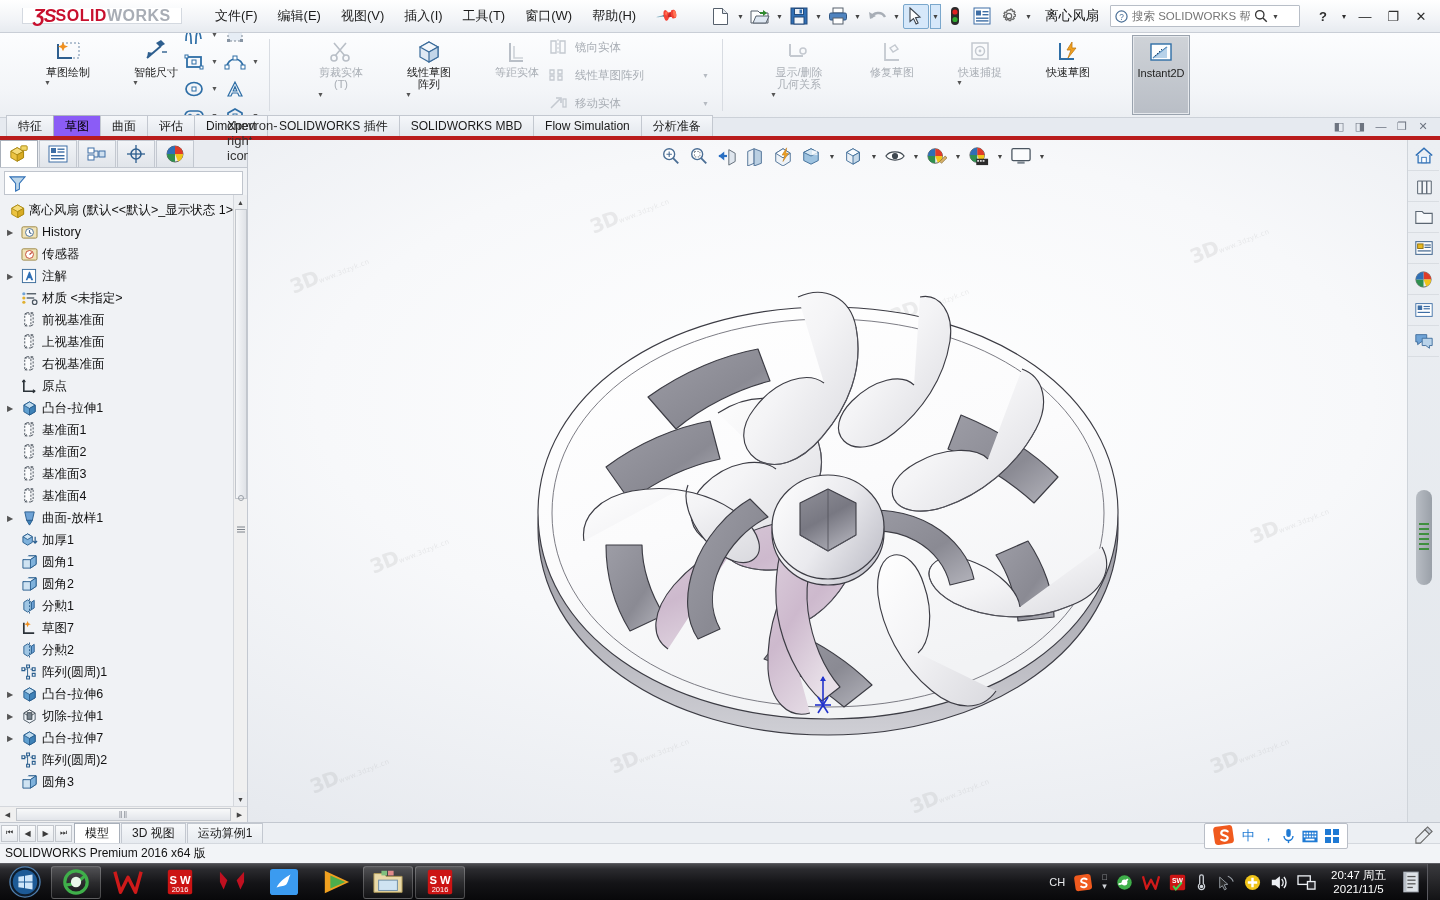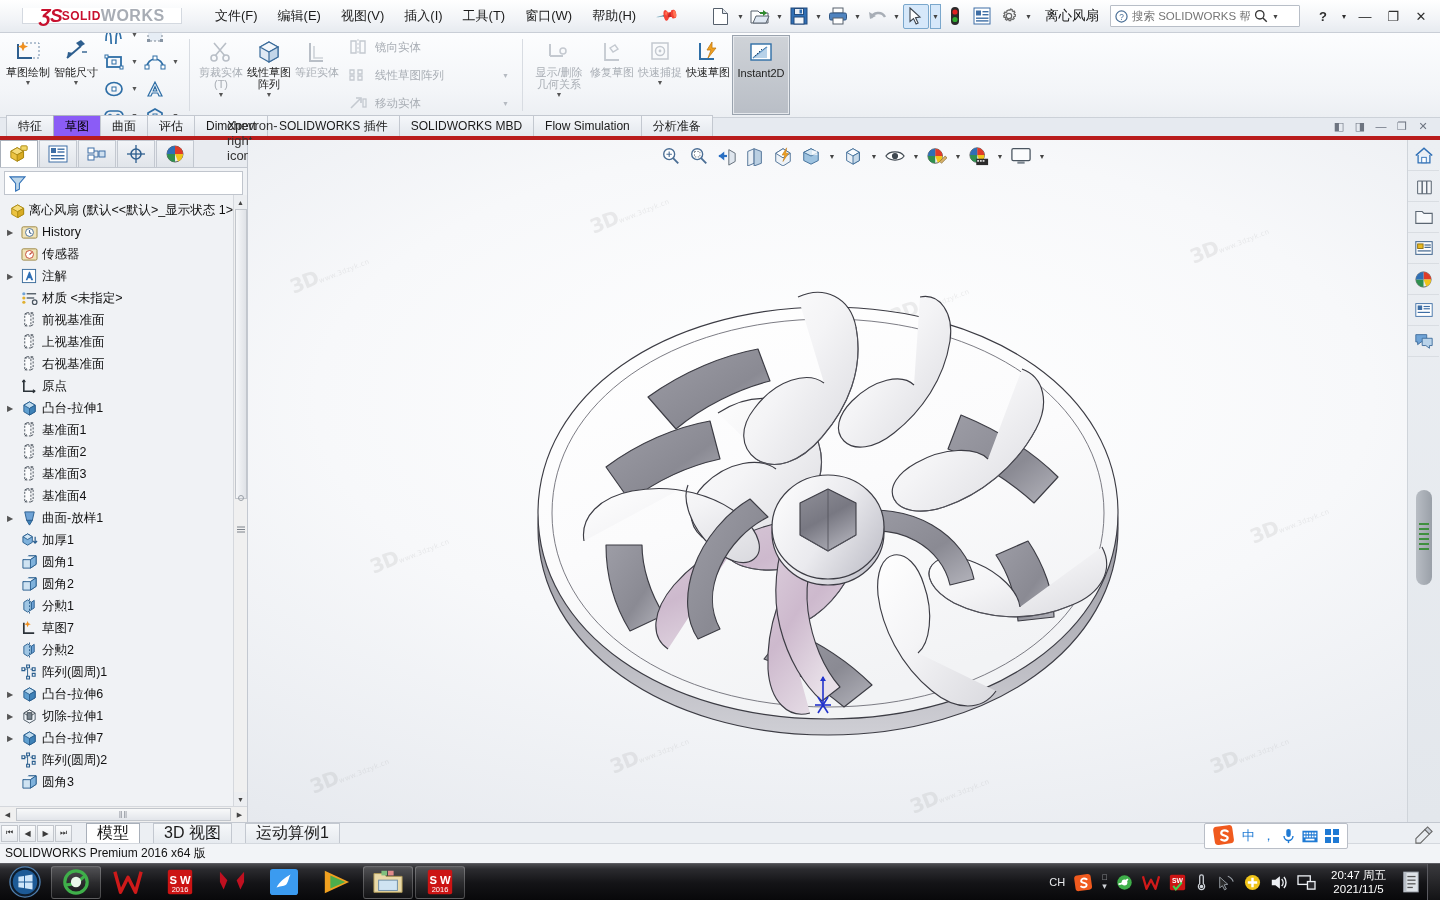--- a/index.html
+++ b/index.html
@@ -17,21 +17,21 @@
     background: linear-gradient(#ffffff,#f2f4f7 60%,#e7ebf0);
     border-bottom:1px solid #c9ced6;
     display:flex; align-items:center;
   }
   .sw-logo{
     width:160px; height:16px; display:flex; align-items:center; justify-content:center;
     border:1px solid #d4d9e0; border-top:none; background:#fff; margin-left:22px;
     position:relative;
   }
   .sw-logo .ds{ color:#c8102e; font-weight:bold; font-size:19px; font-style:italic; letter-spacing:-1px;}
-  .sw-logo .solid{ color:#c8102e; font-weight:bold; font-size:12px; letter-spacing:.5px;}
+  .sw-logo .solid{ color:#c8102e; font-weight:bold; font-size:16px; letter-spacing:.5px;}
   .sw-logo .works{ color:#a8adb5; font-weight:bold; font-size:16px; letter-spacing:.5px;}
   #menubar{ display:flex; align-items:center; margin-left:24px; gap:2px;}
   #menubar .mi{ padding:5px 9px; font-size:13px; color:#1c1c1c; cursor:default; border-radius:2px;}
   .pin{ margin-left:12px; color:#2a77c4; font-size:15px; transform:rotate(35deg); display:inline-block;}
   #qat{ display:flex; align-items:center; margin-left:30px; gap:1px;}
   .qbtn{ width:26px; height:25px; display:flex; align-items:center; justify-content:center; border:1px solid transparent; border-radius:2px;}
   .qbtn.sel{ background:#d6e8fa; border-color:#7aa7cc;}
   .qarrow{ width:11px; height:25px; display:flex; align-items:center; justify-content:center; font-size:7px; color:#444;}
   #doc-title{ margin-left:auto; font-size:13.5px; color:#111; }
   #searchbox{
@@ -45,22 +45,23 @@
   
   #ribbon{
     position:absolute; left:0; top:33px; width:1440px; height:85px;
     background: linear-gradient(#fcfdfe,#f3f5f8 70%,#eceff3);
     border-bottom:1px solid #ccd1d8;
     display:flex; align-items:stretch; overflow:hidden;
   }
   .rgroup{ display:flex; align-items:stretch; padding:2px 4px; }
   .rsep{ width:1px; background:#d8dce2; margin:6px 3px;}
   .bigbtn{
-    width:48px; display:flex; flex-direction:column; align-items:center; padding-top:4px;
+    width:48px; display:flex; flex-direction:column; padding-top:4px;
     cursor:default;
+    margin-left:40px;
   }
   .bigbtn .ic{ height:26px; display:flex; align-items:center; justify-content:center;}
   .bigbtn .lbl{ font-size:11px; line-height:12px; text-align:center; margin-top:1px; color:#222;}
   .bigbtn .dd{ font-size:7px; color:#555; margin-top:1px;}
   .bigbtn.dim .lbl{ color:#a9aeb5;}
   .smallgrid{ display:grid; grid-template-columns:repeat(4, auto); grid-auto-rows:26px; align-content:center; gap:1px 0;}
   .sbtn{ width:28px; height:26px; display:flex; align-items:center; justify-content:center;}
   .sarw{ width:13px; height:26px; display:flex; align-items:center; justify-content:center; font-size:7px; color:#555;}
   .rowlist{ display:flex; flex-direction:column; justify-content:space-between; gap:2px; padding:0 2px;}
   .rowitem{ display:flex; align-items:center; height:24px; gap:6px; padding:0 4px; color:#a9aeb5; font-size:11.5px;}
@@ -140,21 +141,21 @@
   .wm{ position:absolute; font-family:"DejaVu Sans", sans-serif; color:rgba(120,120,125,.13); pointer-events:none; user-select:none; }
   .wm .big{ font-size:20px; font-weight:bold; letter-spacing:-1px;}
   .wm .sm{ font-size:7px; letter-spacing:.3px;}
 
   
   #doctabs{
     position:absolute; left:0; top:822px; width:1440px; height:21px;
     background:#eceff3; border-top:1px solid #c3c8d0; display:flex; align-items:center;
   }
   .navb{ width:17px; height:17px; display:flex; align-items:center; justify-content:center; font-size:8px; color:#3a3a3a; border:1px solid #c2c6cc; background:linear-gradient(#fafbfc,#e7eaee); margin-left:1px;}
-  .dtab{ height:20px; padding:0 10px; font-size:16px; display:flex; align-items:center; border:1px solid #c3c8d0; border-bottom:none; background:linear-gradient(#f6f8fa,#e6eaef); margin-right:-1px; margin-left:14px;}
+  .dtab{ height:20px; padding:0 10px; font-size:12px; display:flex; align-items:center; border:1px solid #c3c8d0; border-bottom:none; background:linear-gradient(#f6f8fa,#e6eaef); margin-right:-1px; margin-left:2px;}
   .dtab.active{ background:#fff; border-color:#a9b0ba;}
   #statusbar{
     position:absolute; left:0; top:843px; width:1440px; height:20px;
     background:#f2f4f7; border-top:1px solid #d4d8de; display:flex; align-items:center; padding-left:5px;
     font-size:12px; color:#111;
   }
   #ime-tray{
     position:absolute; right:92px; top:823px; height:26px; background:#fff; border:1px solid #b9bec7;
     display:flex; align-items:center; gap:7px; padding:0 8px; border-radius:2px;
   }

